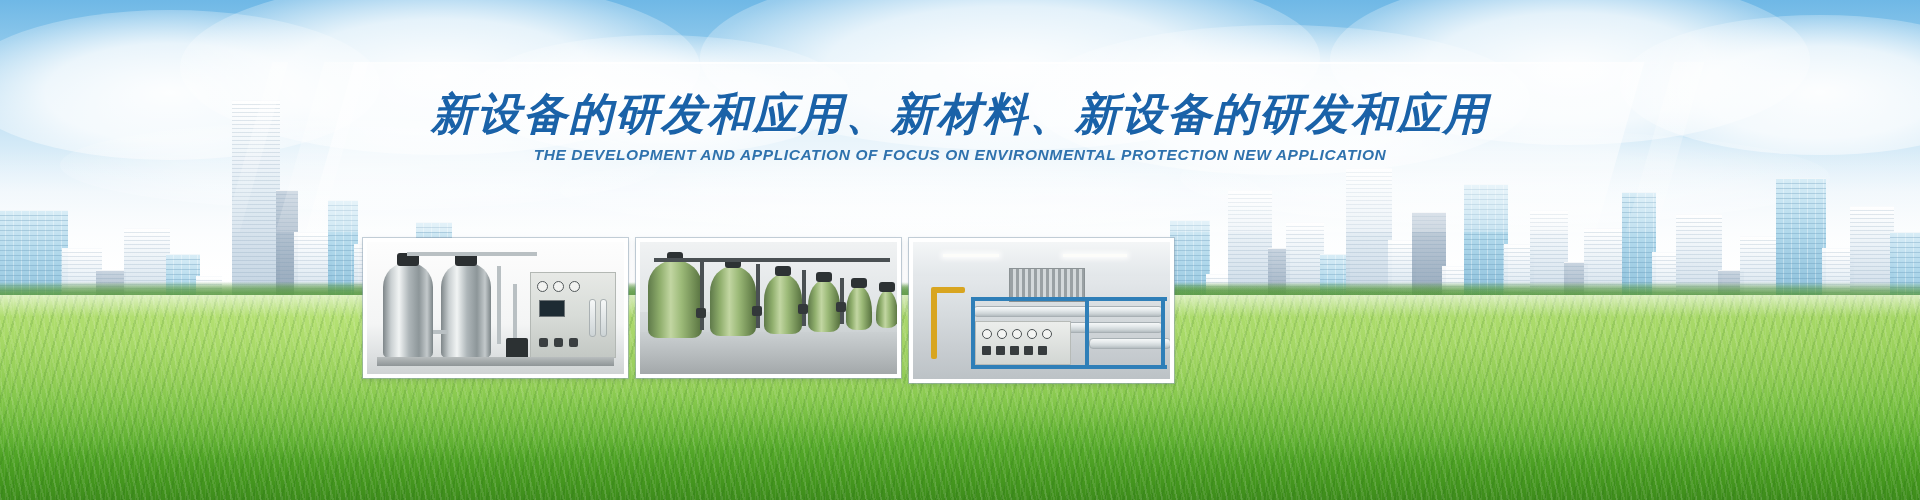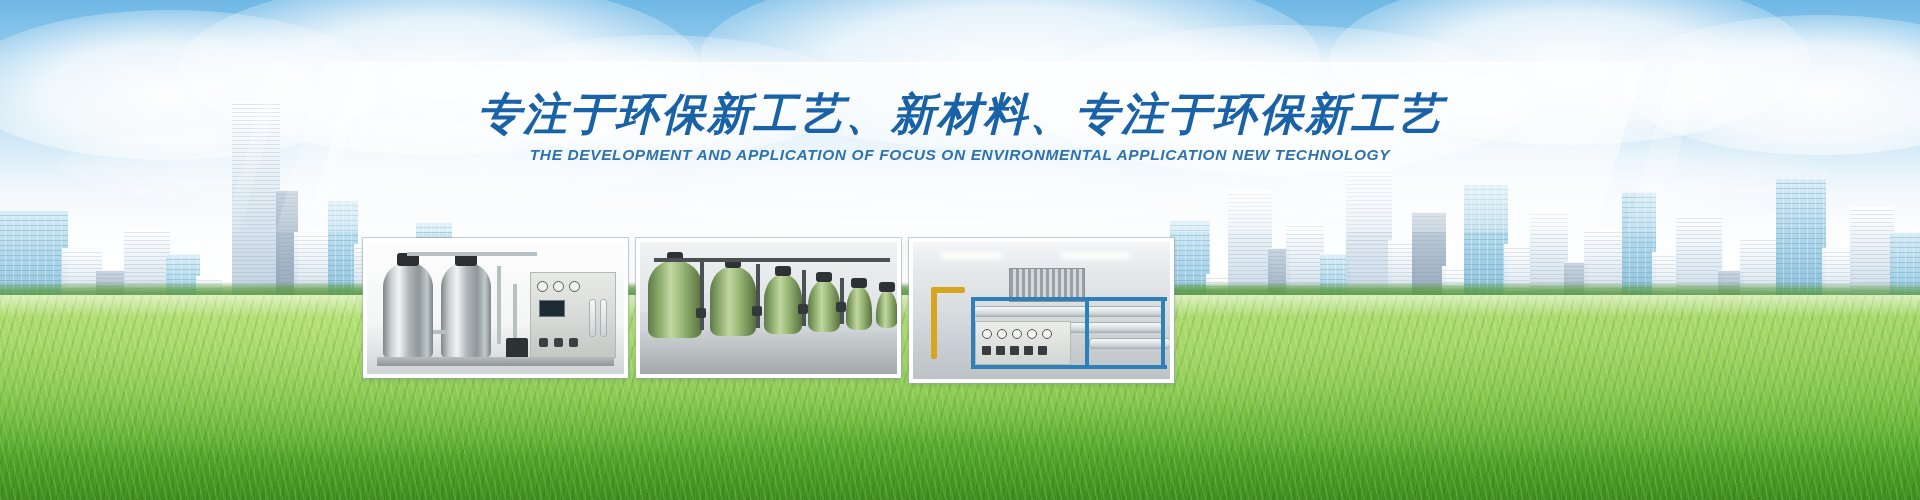--- a/index.html
+++ b/index.html
@@ -328,22 +328,22 @@
 
   <div class="panel-wrap">
     <div class="panel p-thin"></div>
     <div class="panel p-edge"></div>
     <div class="panel p-main"></div>
     <div class="panel p-right"></div>
     <div class="panel-topline"></div>
   </div>
 
   <div class="copy">
-    <div class="headline">专注于环保新工艺、新材料、专注于环保新工艺</div>
-    <div class="subline">THE DEVELOPMENT AND APPLICATION OF FOCUS ON ENVIRONMENTAL APPLICATION NEW TECHNOLOGY</div>
+    <div class="headline">新设备的研发和应用、新材料、新设备的研发和应用</div>
+    <div class="subline">THE DEVELOPMENT AND APPLICATION OF FOCUS ON ENVIRONMENTAL PROTECTION NEW APPLICATION</div>
   </div>
 
   <div class="photos">
 
     <div class="photo p1">
       <div class="scene">
         <div class="tank t1"></div>
         <div class="tank t2"></div>
         <div class="tank-head" style="left:30px; bottom:108px;"></div>
         <div class="tank-head" style="left:88px; bottom:108px;"></div>

